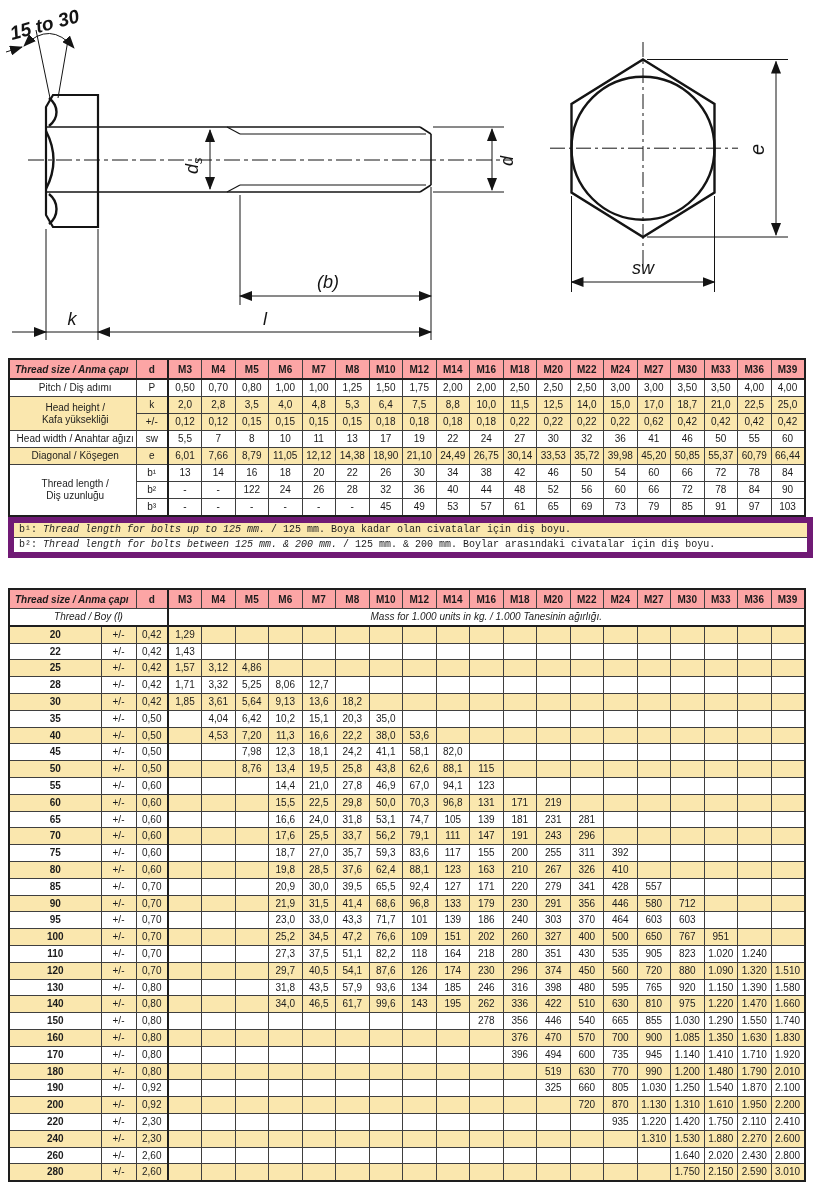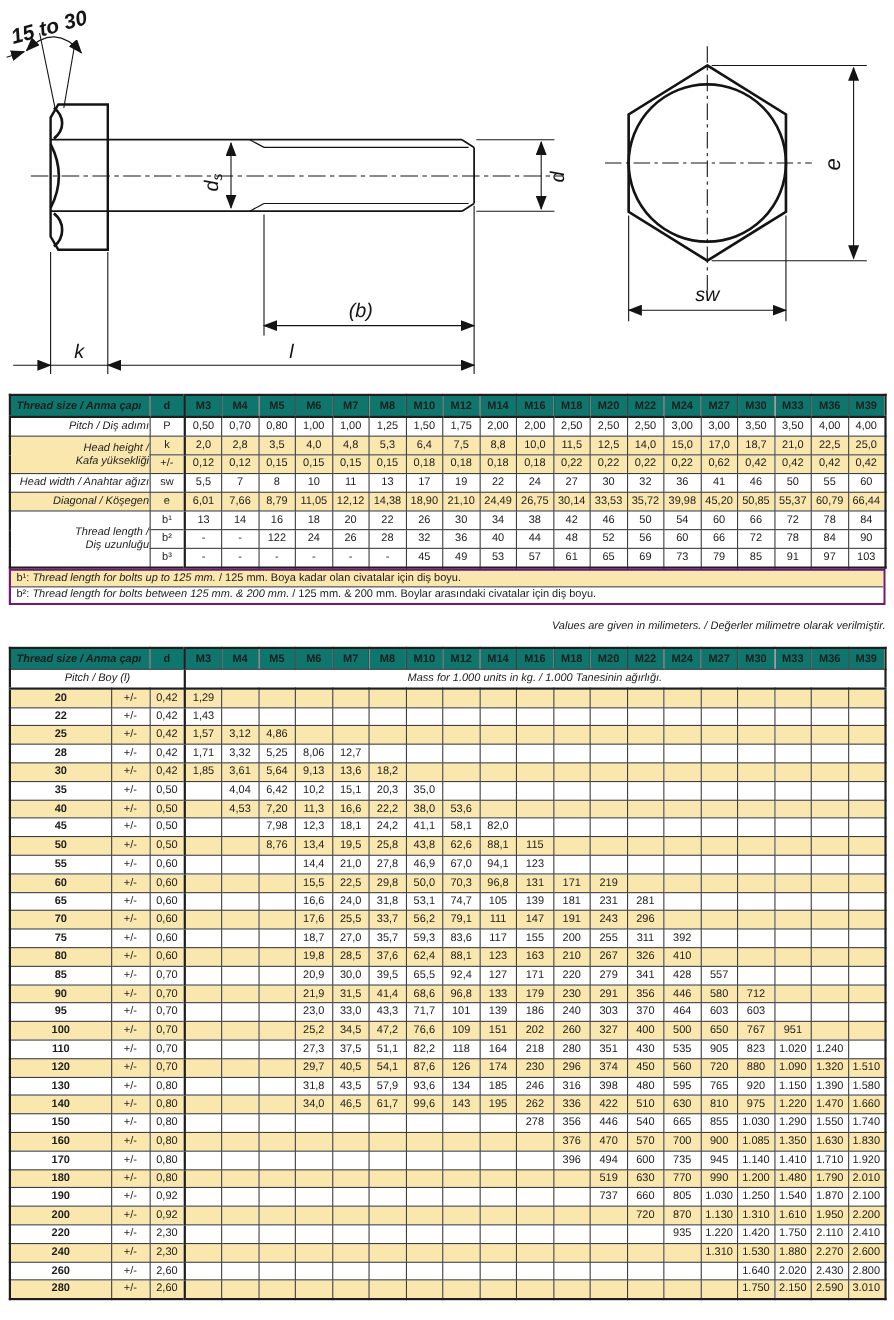--- a/index.html
+++ b/index.html
@@ -7,31 +7,31 @@
   .page{position:absolute;inset:0;background:#fff;}
   svg{position:absolute;}
   svg text{font-family:"Liberation Sans",sans-serif;fill:#141414;}
 
   table{border-collapse:collapse;table-layout:fixed;border:2px solid #1e1e1e;}
   th,td{border:1px solid #3f3f3f;text-align:center;font-size:10px;padding:0;white-space:nowrap;overflow:hidden;}
   .spec-table{position:absolute;left:8px;top:358px;width:797px;}
   .mass-table{position:absolute;left:8px;top:588px;width:797px;}
   .spec-table td{height:16px;line-height:16px;}
   .mass-table td{height:15.8px;line-height:15.8px;}
-  thead th{background:#0f766e;font-weight:bold;height:18px;}
+  thead th{background:#fca5a5;font-weight:bold;height:18px;}
   .spec-table thead th{border-bottom:2px solid #1e1e1e;}
   .corner{font-style:italic;text-align:left;padding-left:5px;}
-  .label-cell{font-style:italic;text-align:right;padding-left:5px;}
+  .label-cell{text-align:center;padding-left:5px;}
   .label-cell div{line-height:12px;}
   .sepR{border-right:2px solid #1e1e1e;}
   .y{background:#FAE7AE;}
   .w{background:#ffffff;}
   .len{font-weight:bold;}
   .subhead-cell{font-style:italic;background:#fff;border-bottom:2px solid #1e1e1e;font-size:10px;height:15px;line-height:15px;}
-  .fnbox{position:absolute;left:8px;top:517px;width:793px;border:2px solid #701a75;}
+  .fnbox{position:absolute;left:8px;top:517px;width:793px;border:6px solid #701a75;font-family:Liberation Mono, monospace;}
   .fnrow{font-size:10px;line-height:14.2px;height:14.2px;padding-left:5px;overflow:hidden;white-space:nowrap;}
   .fnrow + .fnrow{border-top:1px solid #3f3f3f;}
   .fn-en{font-style:italic;}
   .units-note{position:absolute;left:8px;top:564px;width:797px;text-align:right;font-style:italic;font-size:10px;color:#222;}
 </style>
 </head>
 <body>
 
 <div class="page">
 
@@ -368,21 +368,20 @@
           <td>97</td>
           <td>103</td>
         </tr>
       </tbody>
   </table>
 
   <div class="fnbox" id="footnotes">
       <div class="fnrow y"><span>b¹: </span><span class="fn-en">Thread length for bolts up to 125 mm.</span><span> / 125 mm. Boya kadar olan civatalar için diş boyu.</span></div>
       <div class="fnrow w"><span>b²: </span><span class="fn-en">Thread length for bolts between 125 mm. &amp; 200 mm.</span><span> / 125 mm. &amp; 200 mm. Boylar arasındaki civatalar için diş boyu.</span></div>
     </div>
-  <div class="units-note">Values are given in milimeters. / Değerler milimetre olarak verilmiştir.</div>
 
   <table class="mass-table">
       <colgroup>
         <col style="width: 92px;">
         <col style="width: 35px;">
         <col style="width: 32px;">
         <col style="width: 33.5px;">
         <col style="width: 33.5px;">
         <col style="width: 33.5px;">
         <col style="width: 33.5px;">
@@ -420,21 +419,21 @@
           <th>M20</th>
           <th>M22</th>
           <th>M24</th>
           <th>M27</th>
           <th>M30</th>
           <th>M33</th>
           <th>M36</th>
           <th>M39</th>
         </tr>
       <tr id="t2-subhead">
-          <td class="subhead-cell sepR" colspan="3">Pitch / Boy (l)</td>
+          <td class="subhead-cell sepR" colspan="3">Thread / Boy (l)</td>
           <td class="subhead-cell" colspan="19">Mass for 1.000  units in kg.  / 1.000 Tanesinin ağırlığı.</td>
         </tr>
     </thead>
     <tbody id="t2-body">
         <tr class="y">
           <td class="len">20</td>
           <td>+/-</td>
           <td class="sepR">0,42</td>
           <td>1,29</td>
           <td></td>
@@ -1088,21 +1087,21 @@
           <td></td>
           <td></td>
           <td></td>
           <td></td>
           <td></td>
           <td></td>
           <td></td>
           <td></td>
           <td></td>
           <td></td>
-          <td>737</td>
+          <td>325</td>
           <td>660</td>
           <td>805</td>
           <td>1.030</td>
           <td>1.250</td>
           <td>1.540</td>
           <td>1.870</td>
           <td>2.100</td>
         </tr>
         <tr class="y">
           <td class="len">200</td>

